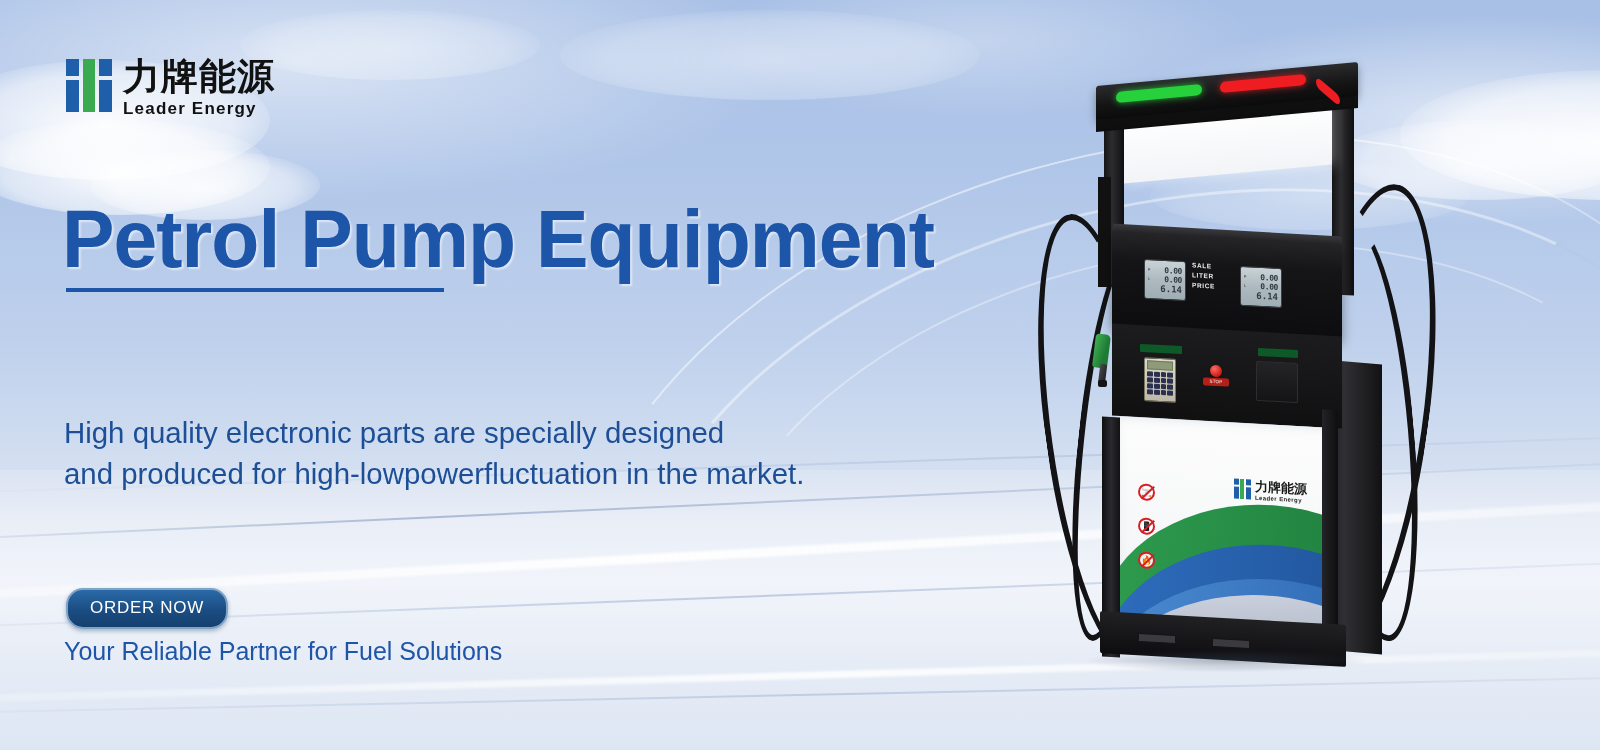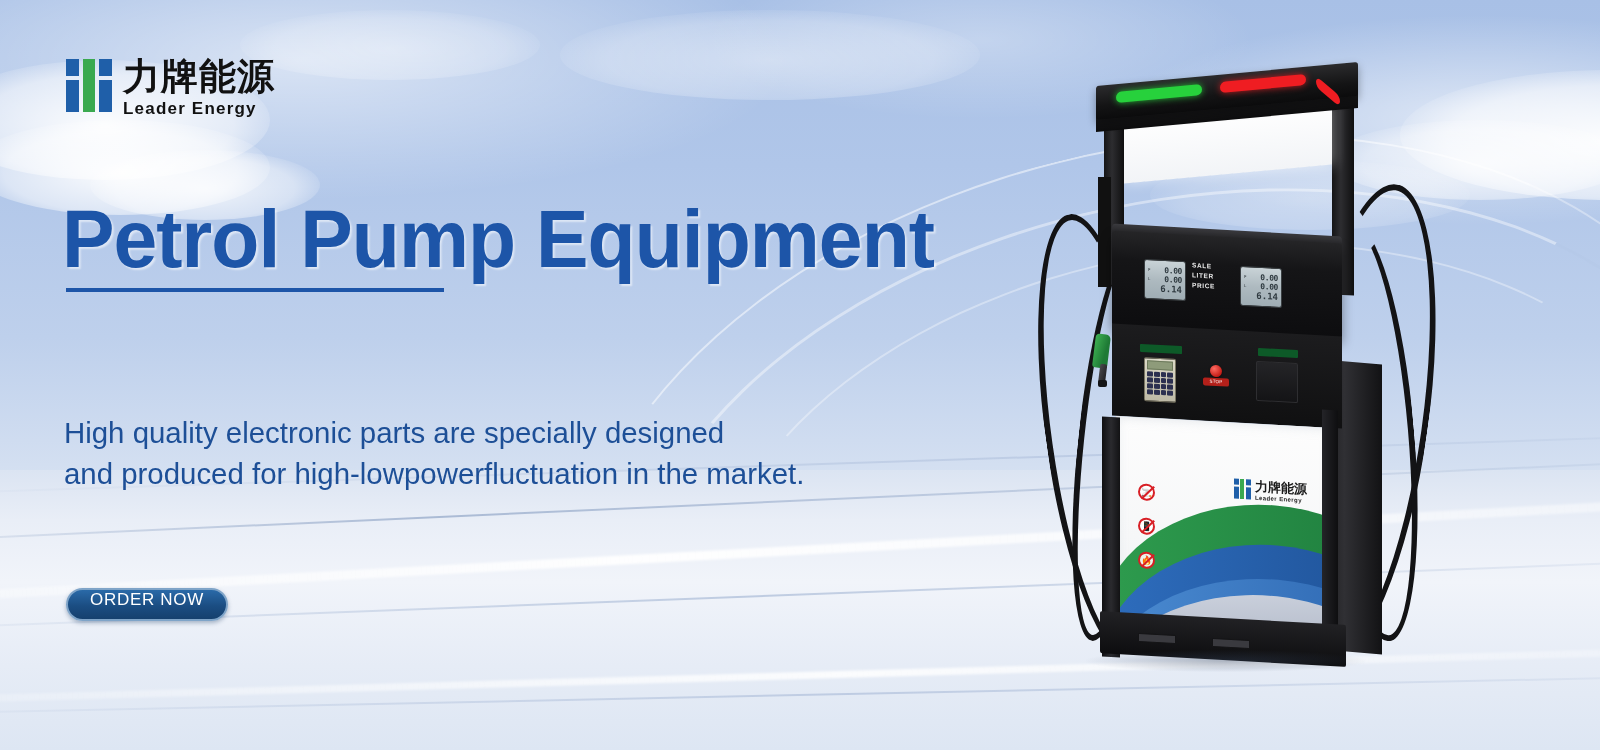--- a/index.html
+++ b/index.html
@@ -84,21 +84,21 @@
   .sub-small{ font-size:30px; font-weight:700; letter-spacing:-.2px; margin-left:6px; }
 
   .body-copy{
     position:absolute; left:64px; top:413px;
     font-size:30px; font-weight:400; color:#1d4f97; line-height:1.35;
     transform:scaleX(.98); transform-origin:left center;
   }
 
   .order-btn{
     position:absolute; left:66px; top:588px;
-    padding:0 22px 9px;
+    padding:8px 22px 9px;
     border-radius:17px;
     background:linear-gradient(180deg,#2a6aa8 0%,#1b4d82 55%,#15406e 100%);
     border:2px solid #7fa4c8;
     color:#ffffff; font-size:17px; font-weight:400; letter-spacing:.7px;
     box-shadow:0 2px 4px rgba(30,60,100,.35);
     cursor:pointer; white-space:nowrap;
   }
   .tagline{ position:absolute; left:64px; top:637px; font-size:25px; color:#1d55a8; font-weight:400; }
 
   
@@ -292,20 +292,21 @@
 
   <div class="headline">Petrol Pump Equipment</div>
   <div class="rule"></div>
 
   <div class="body-copy">
     <div>High quality electronic parts are specially designed</div>
     <div>and produced for high-lowpowerfluctuation in the market.</div>
   </div>
 
   <button class="order-btn">ORDER NOW</button>
+  <div class="tagline">Your Reliable Partner for Fuel Solutions</div>
 
   <div class="dispenser">
 
     <div class="hose hose-l"></div>
     <div class="hose hose-l2"></div>
     <div class="hose hose-r"></div>
     <div class="hose hose-r2"></div>
 
     <div class="post post-r"></div>
     <div class="sign"></div>

